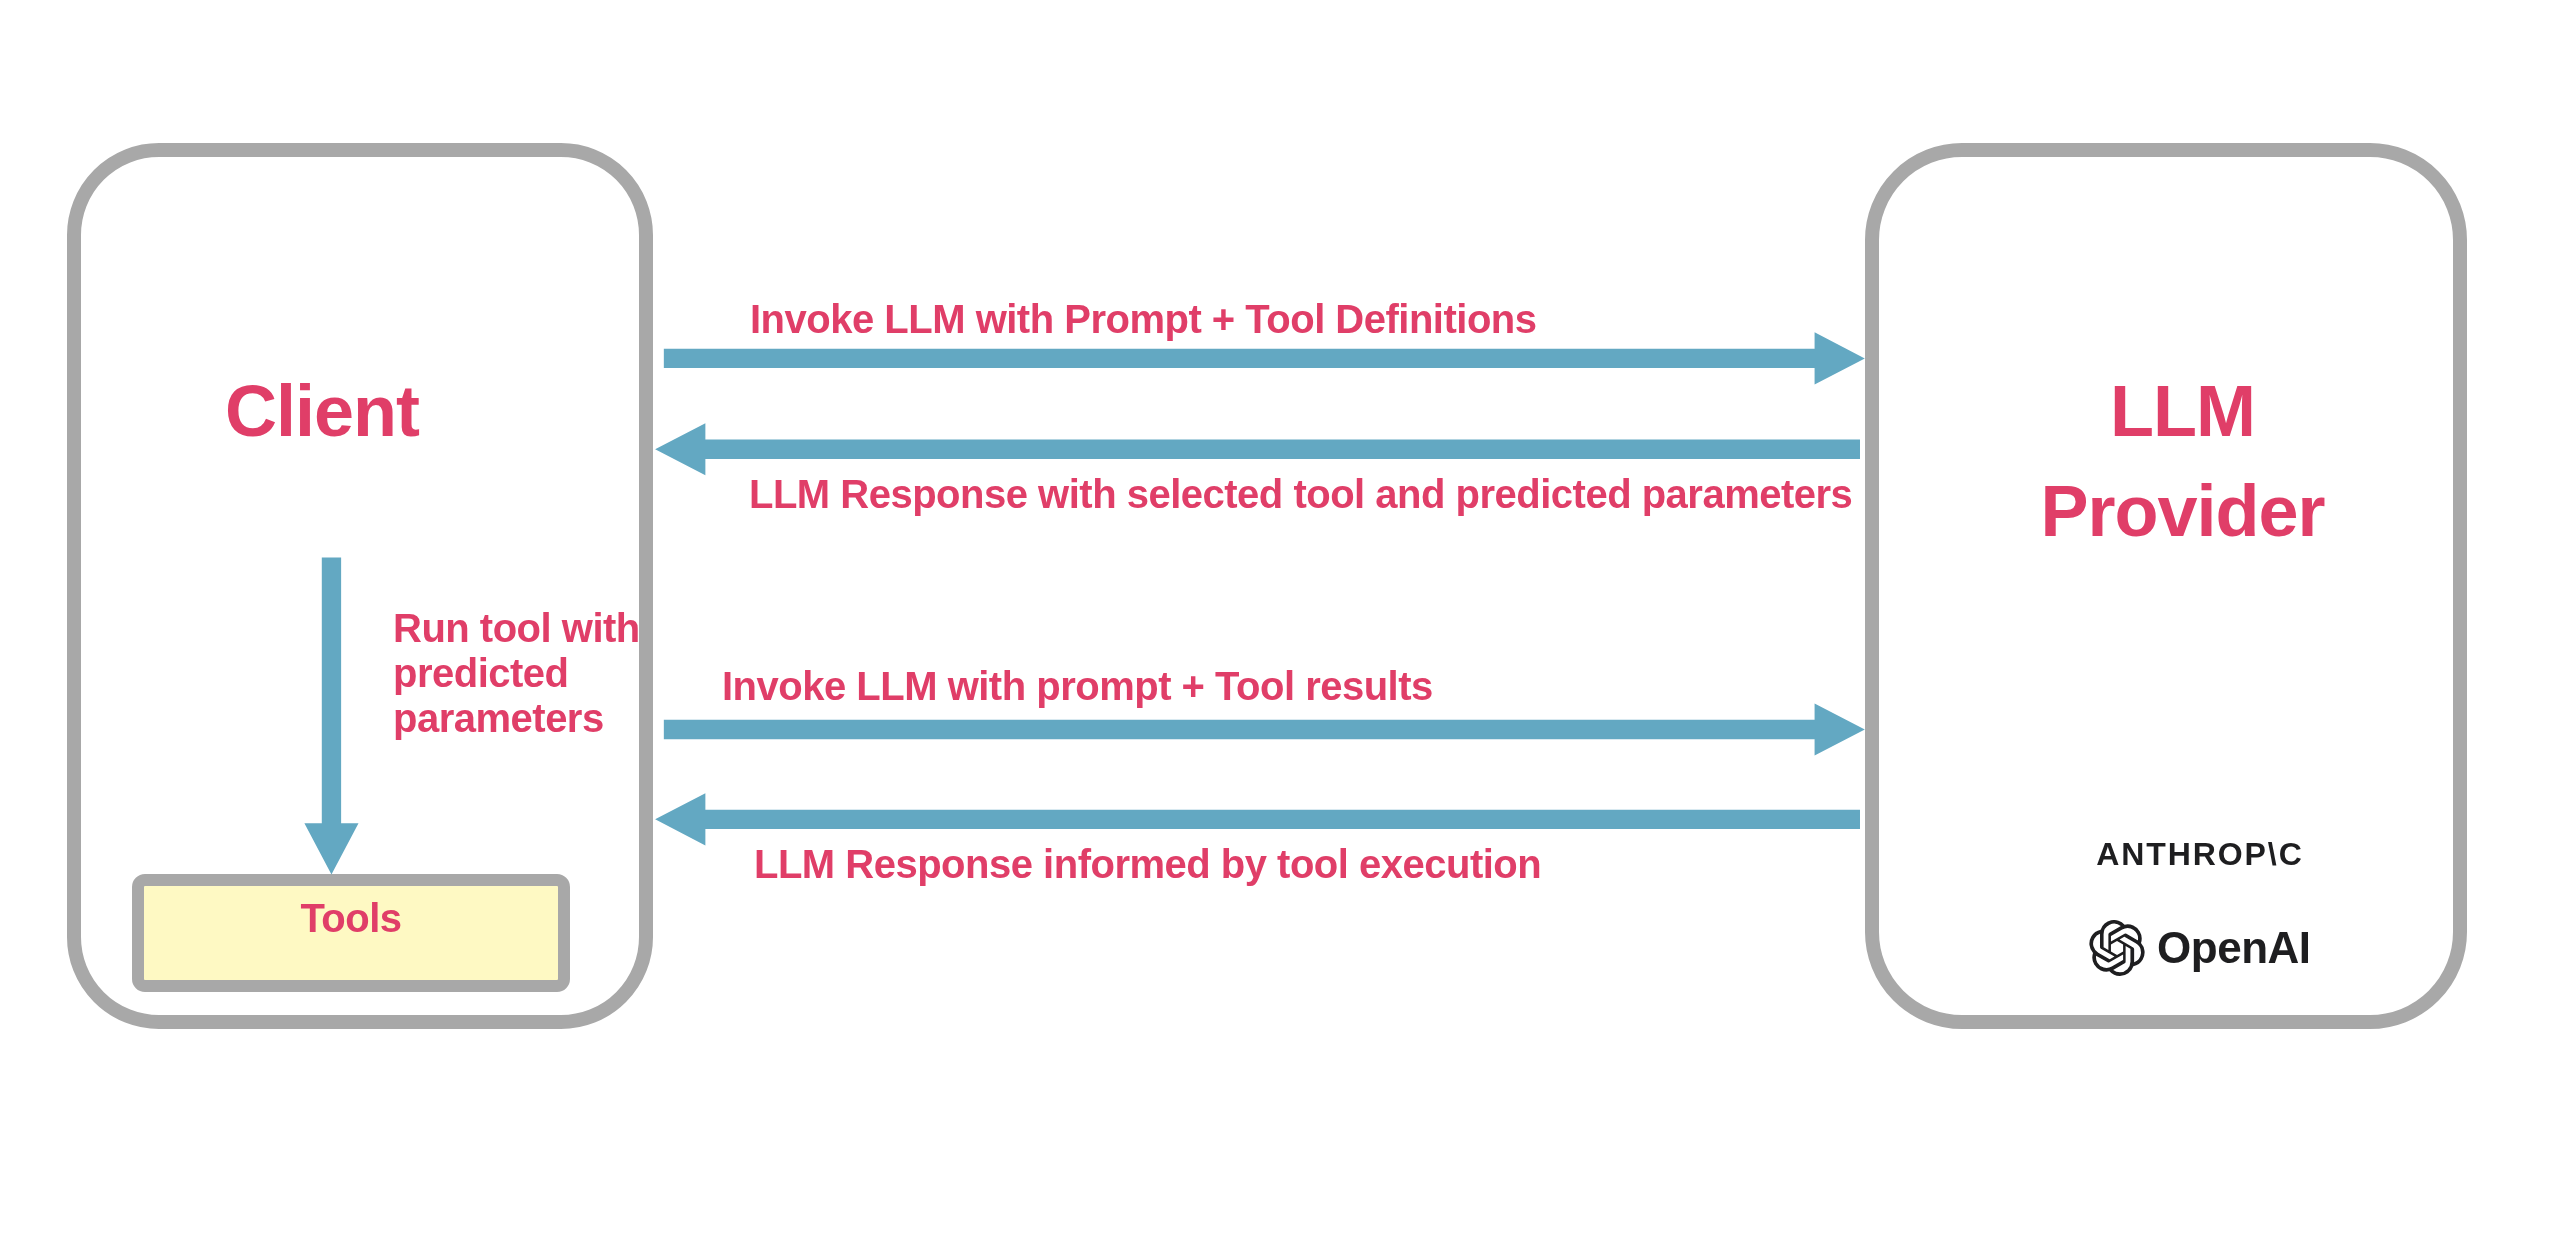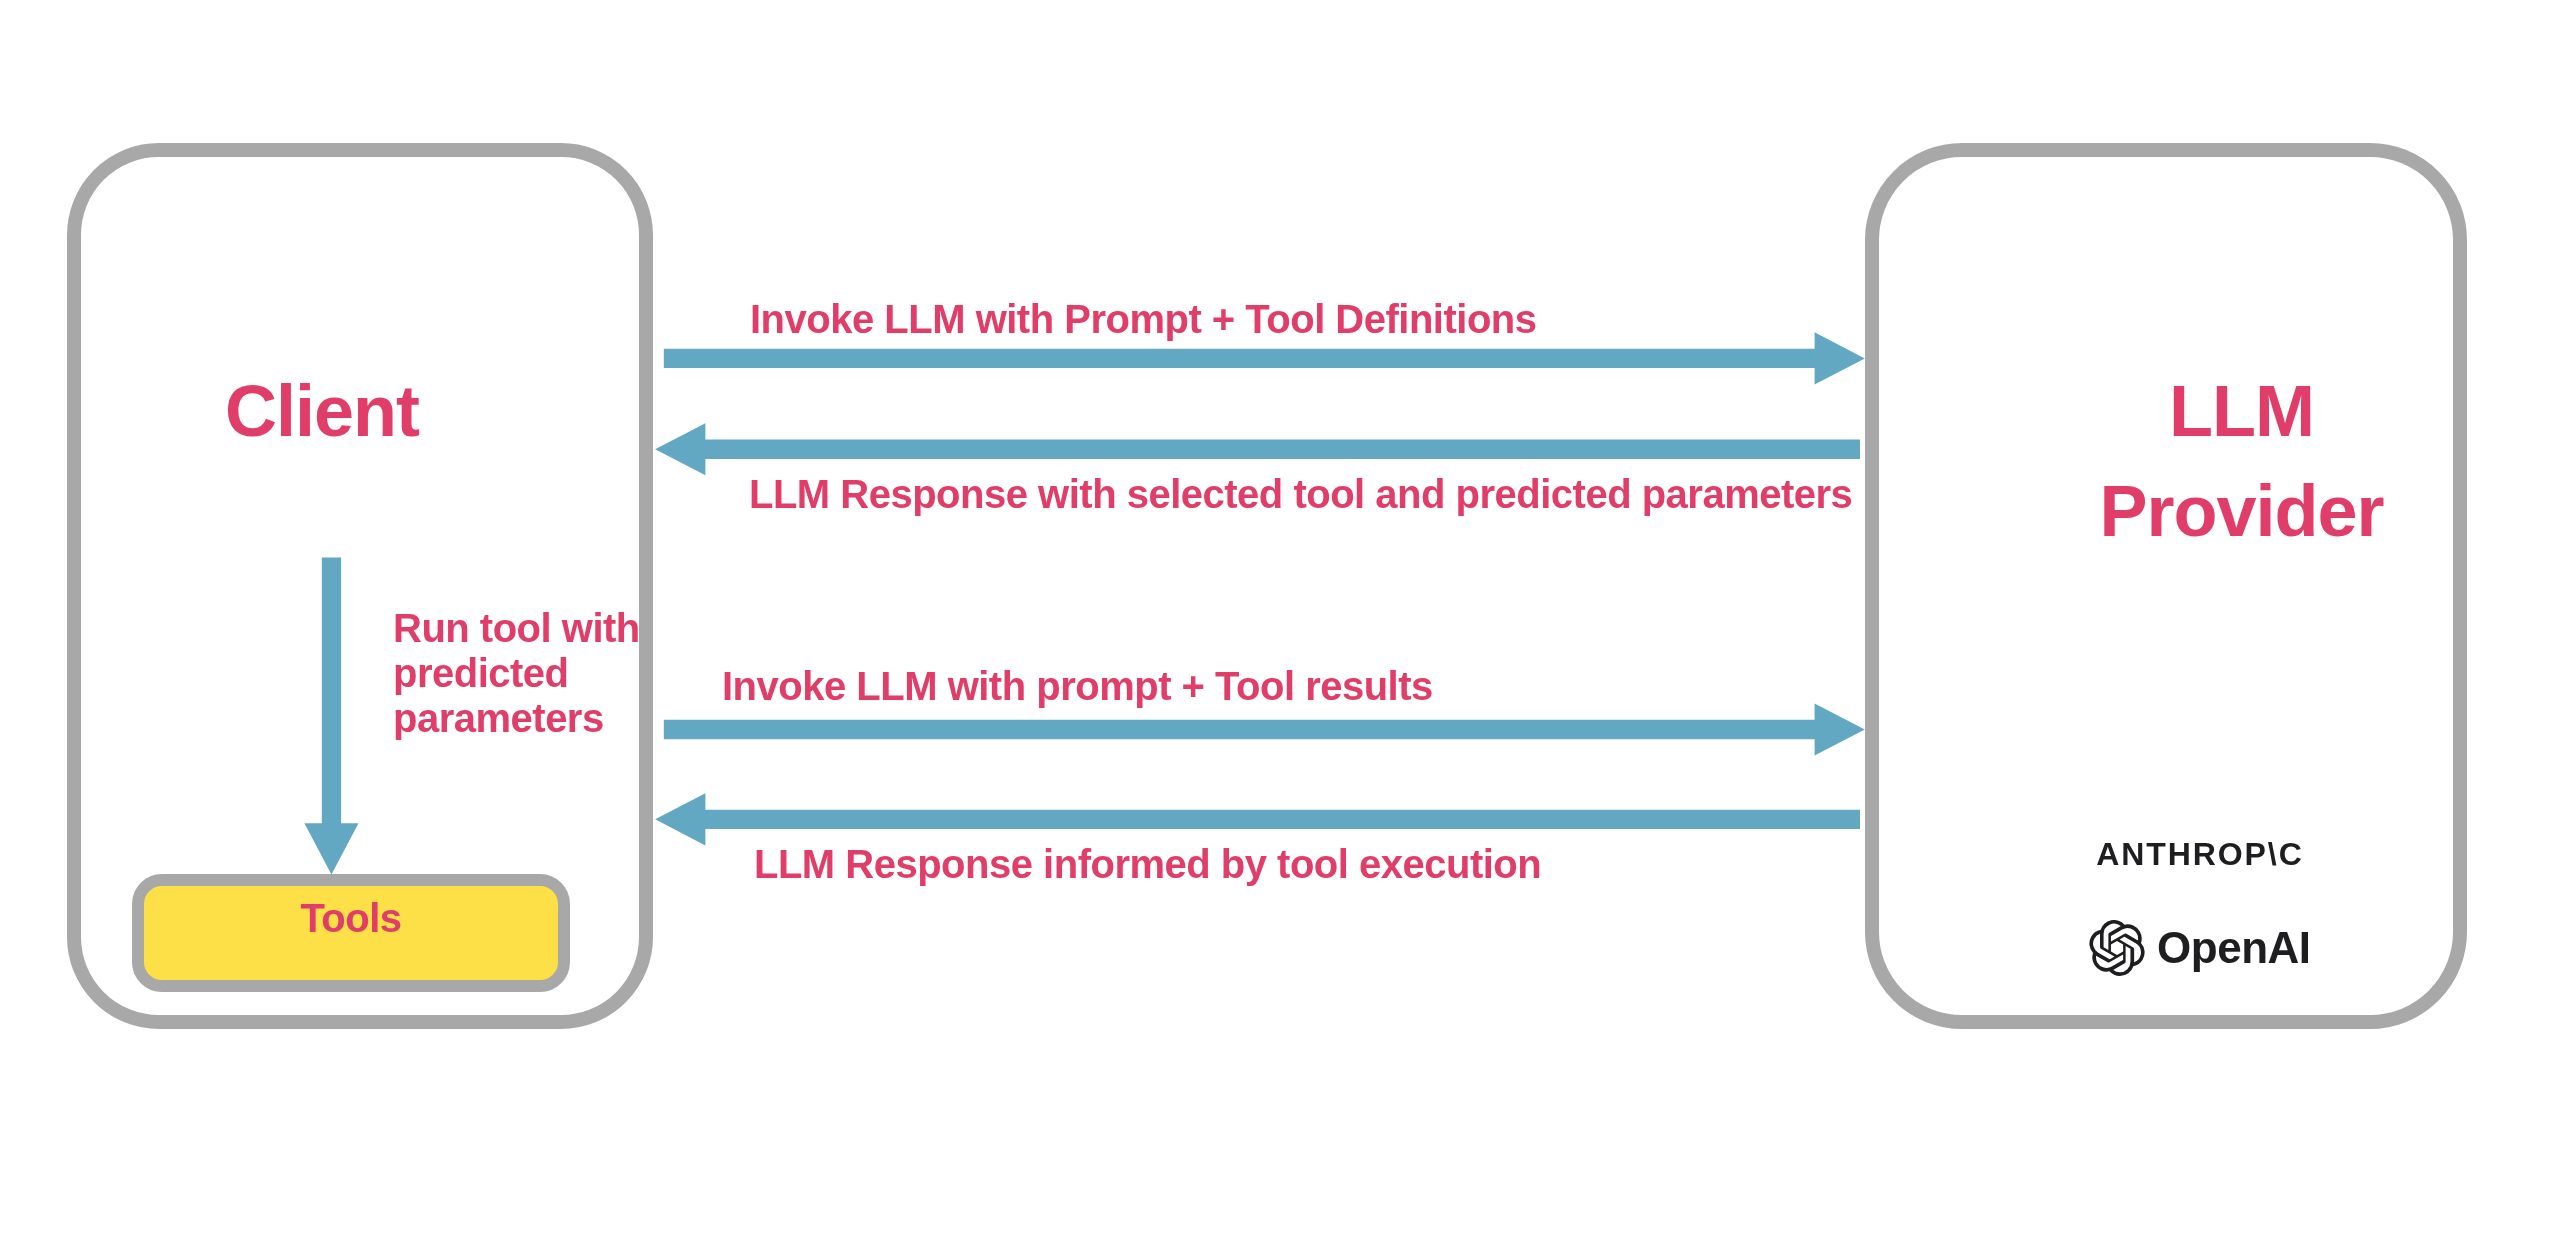--- a/index.html
+++ b/index.html
@@ -25,24 +25,24 @@
   }
   .client-box{left:67px;width:586px;border-radius:92px;}
   .llm-box{left:1865px;width:602px;border-radius:97px;}
   .box-title{
     position:absolute;top:361px;
     color:var(--pink,#e03e68);
     font-size:72px;font-weight:bold;line-height:100px;
     letter-spacing:-1px;text-align:center;
   }
   .client-title{left:67px;width:510px;}
-  .llm-title{left:1924px;width:635px;}
+  .llm-title{left:1865px;width:635px;}
   .tools-box{
     position:absolute;left:132px;top:874px;width:438px;height:118px;
-    border:12.6px solid var(--gray,#a8a8a8);border-radius:30px;background:#fde047;
+    border:12.6px solid var(--gray,#a8a8a8);border-radius:13px;background:#fef9c3;
     display:flex;justify-content:center;align-items:flex-start;
     padding-top:9.7px;
   }
   .tools-label{
     color:var(--pink,#e03e68);font-size:40px;font-weight:bold;letter-spacing:-0.5px;
   }
   .flow-label{
     position:absolute;
     color:var(--pink,#e03e68);font-size:40px;font-weight:bold;
     line-height:41px;letter-spacing:-0.5px;white-space:nowrap;

